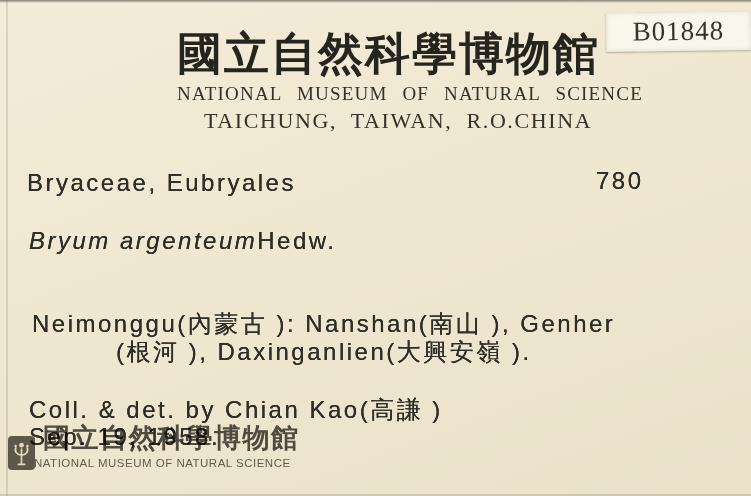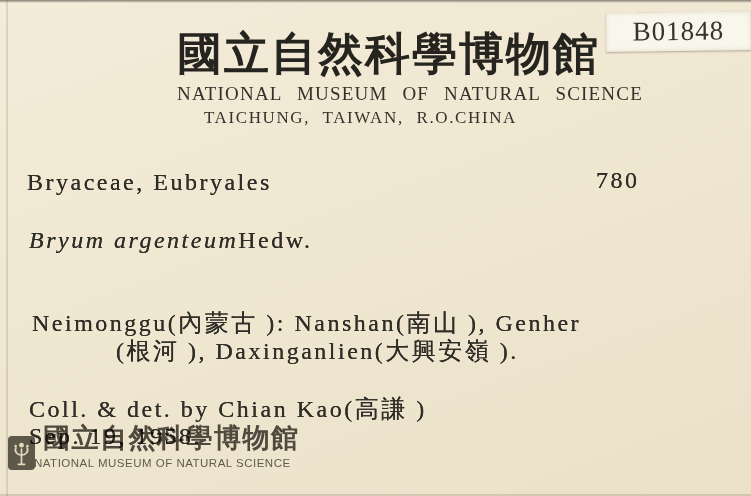--- a/index.html
+++ b/index.html
@@ -42,26 +42,26 @@
   }
   .title-en{
     position:absolute;left:177px;top:83px;
     font-family:"Liberation Serif","DejaVu Serif",serif;
     font-size:19px;color:#33312a;letter-spacing:1.2px;word-spacing:9px;
     white-space:nowrap;
   }
   .title-loc{
     position:absolute;left:204px;top:108px;
     font-family:"Liberation Serif","DejaVu Serif",serif;
-    font-size:17px;color:#33312a;letter-spacing:1.6px;word-spacing:7px;
+    font-size:22px;color:#33312a;letter-spacing:1.6px;word-spacing:7px;
     white-space:nowrap;
   }
   .typed{
     position:absolute;
-    font-family:Liberation Serif, serif;
+    font-family:Liberation Sans, sans-serif;
     font-size:24px;color:#2f2d27;letter-spacing:2.5px;
     white-space:nowrap;line-height:1.15;
     text-shadow:0 0 .4px #2f2d27;
   }
   .t-family{left:27px;top:169px;}
   .t-number{left:596px;top:167px;}
   .t-species{left:29px;top:227px;}
   .t-species .sp-italic{font-style:italic;}
   .t-species .sp-author{}
   .t-species-zh{left:112px;top:255px;letter-spacing:8px;}

